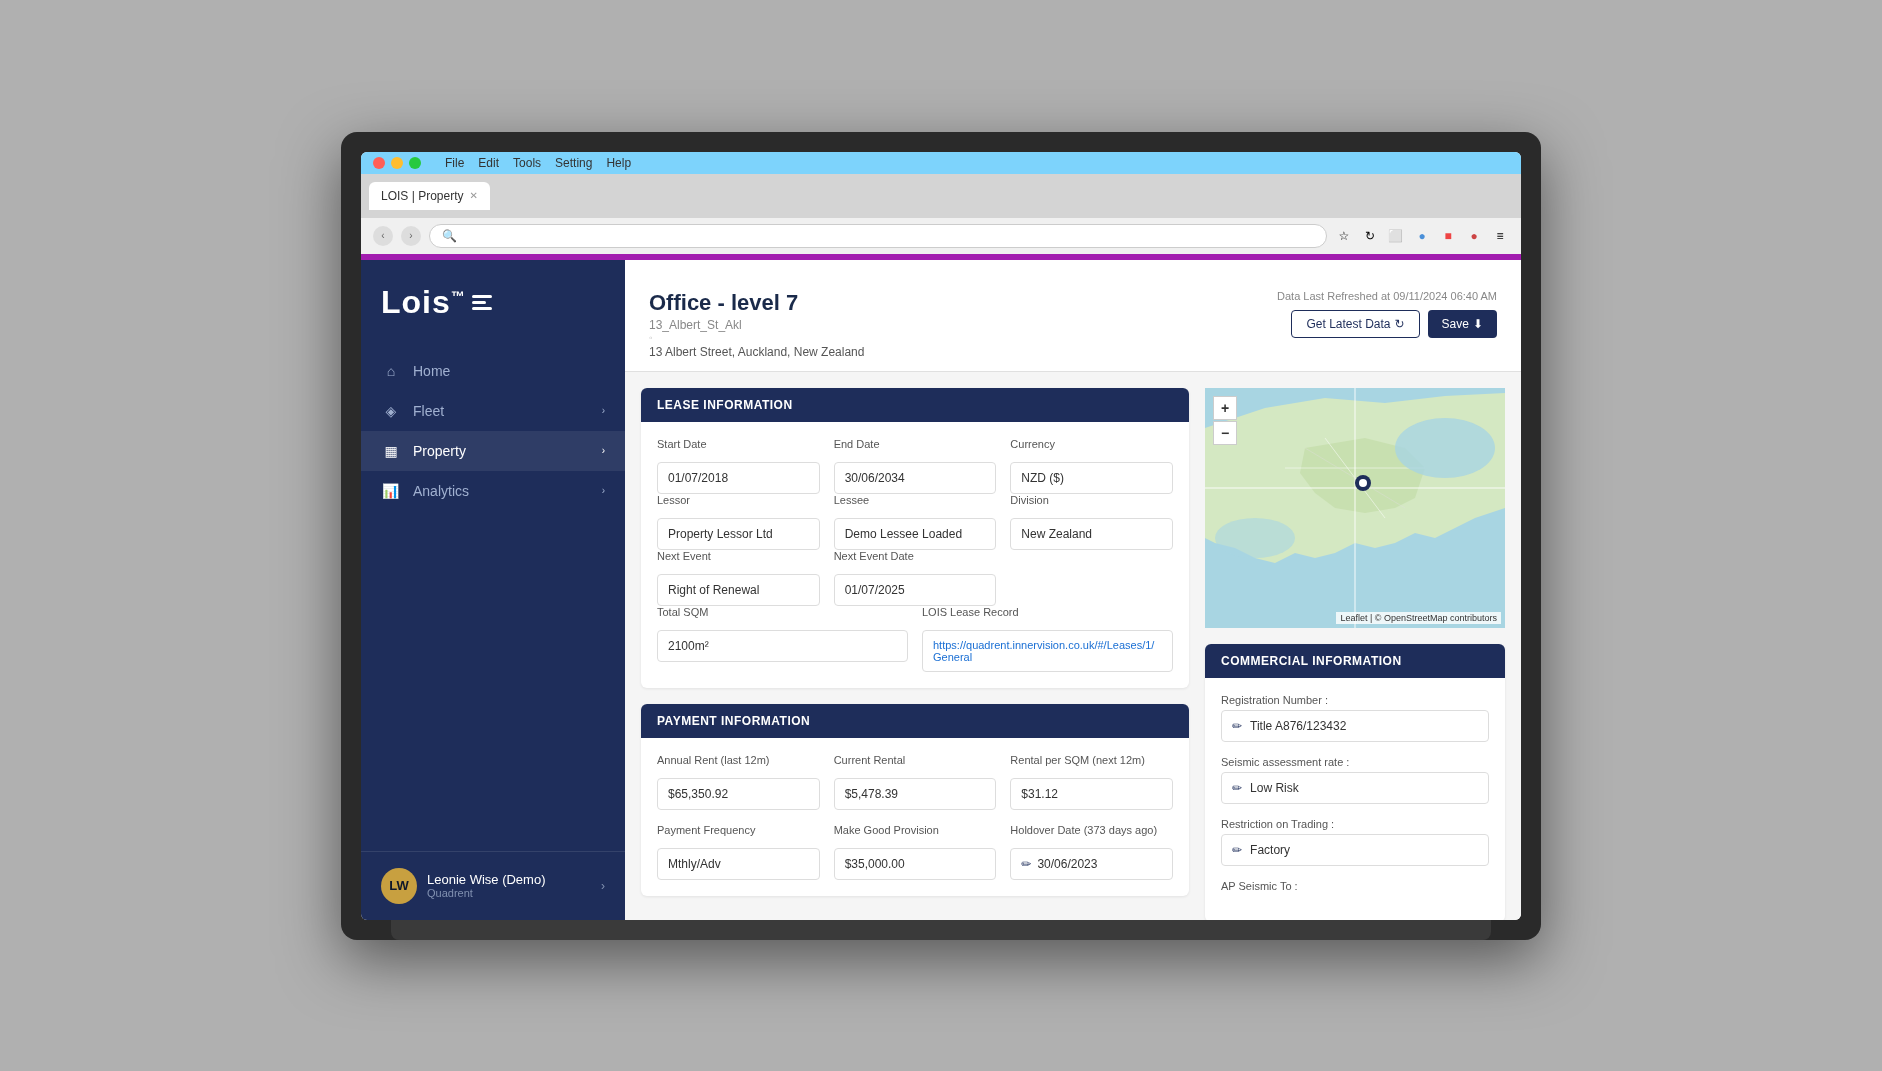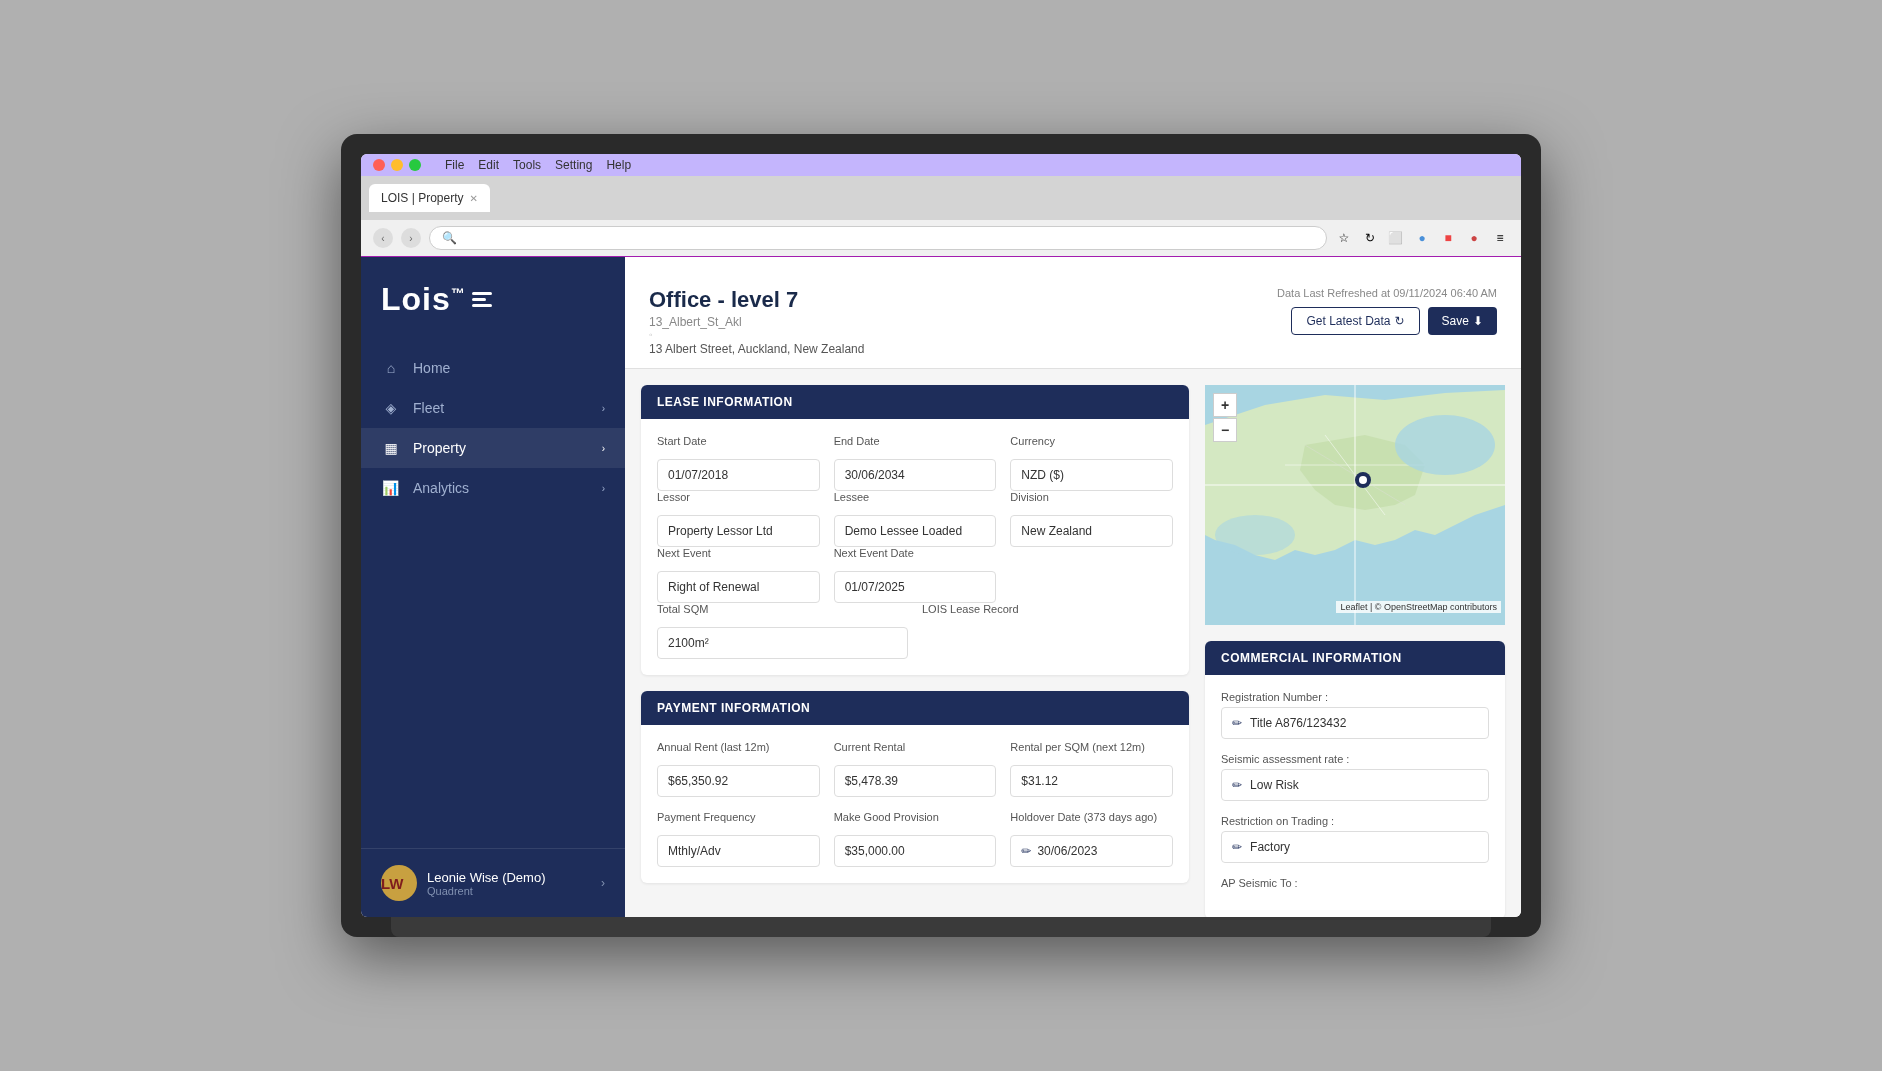--- a/index.html
+++ b/index.html
@@ -21,22 +21,22 @@
     }
 
     .laptop-screen {
       background: #fff;
       border-radius: 6px;
       overflow: hidden;
     }
 
     
     .mac-chrome {
-      background: #c4b5fd;
-      border-bottom: 1px solid #a21caf;
+      background: #7dd3fc;
+      border-bottom: 6px solid #a21caf;
     }
 
     .mac-menubar {
       display: flex;
       align-items: center;
       padding: 4px 12px;
       gap: 16px;
       font-size: 12px;
       color: #333;
     }
@@ -211,23 +211,23 @@
       display: flex;
       align-items: center;
       gap: 10px;
       border-top: 1px solid rgba(255,255,255,0.1);
     }
 
     .user-avatar {
       width: 36px; height: 36px;
       border-radius: 50%;
       background: #c8a040;
-      display: flex; align-items: center; justify-content: flex-start;
-      color: #7f1d1d;
-      font-size: 15px;
+      display: flex; align-items: center; justify-content: center;
+      color: #0f172a;
+      font-size: 13px;
       font-weight: 600;
     }
 
     .user-info {
       flex: 1;
     }
 
     .user-name {
       color: #fff;
       font-size: 13px;
@@ -439,21 +439,21 @@
       border: 1px solid #ccc;
       display: flex; align-items: center; justify-content: center;
       font-size: 14px;
       cursor: pointer;
       color: #333;
       font-weight: bold;
     }
 
     .map-attribution {
       position: absolute;
-      bottom: 12px;
+      bottom: 4px;
       right: 4px;
       font-size: 9px;
       color: #333;
       background: rgba(255,255,255,0.8);
       padding: 1px 4px;
     }
 
     
     .commercial-field {
       margin-bottom: 14px;
@@ -655,20 +655,21 @@
                   <div style="visibility:hidden;" class="form-group"></div>
                 </div>
 
                 <div class="form-row-2">
                   <div class="form-group">
                     <label class="form-label">Total SQM</label>
                     <div class="form-control">2100m²</div>
                   </div>
                   <div class="form-group">
                     <label class="form-label">LOIS Lease Record</label>
+                    <div class="form-control-link">https://quadrent.innervision.co.uk/#/Leases/1/General</div>
                   </div>
                 </div>
 
               </div>
             </div>
 
             <div class="card">
               <div class="card-header">PAYMENT INFORMATION</div>
               <div class="card-body">
 

